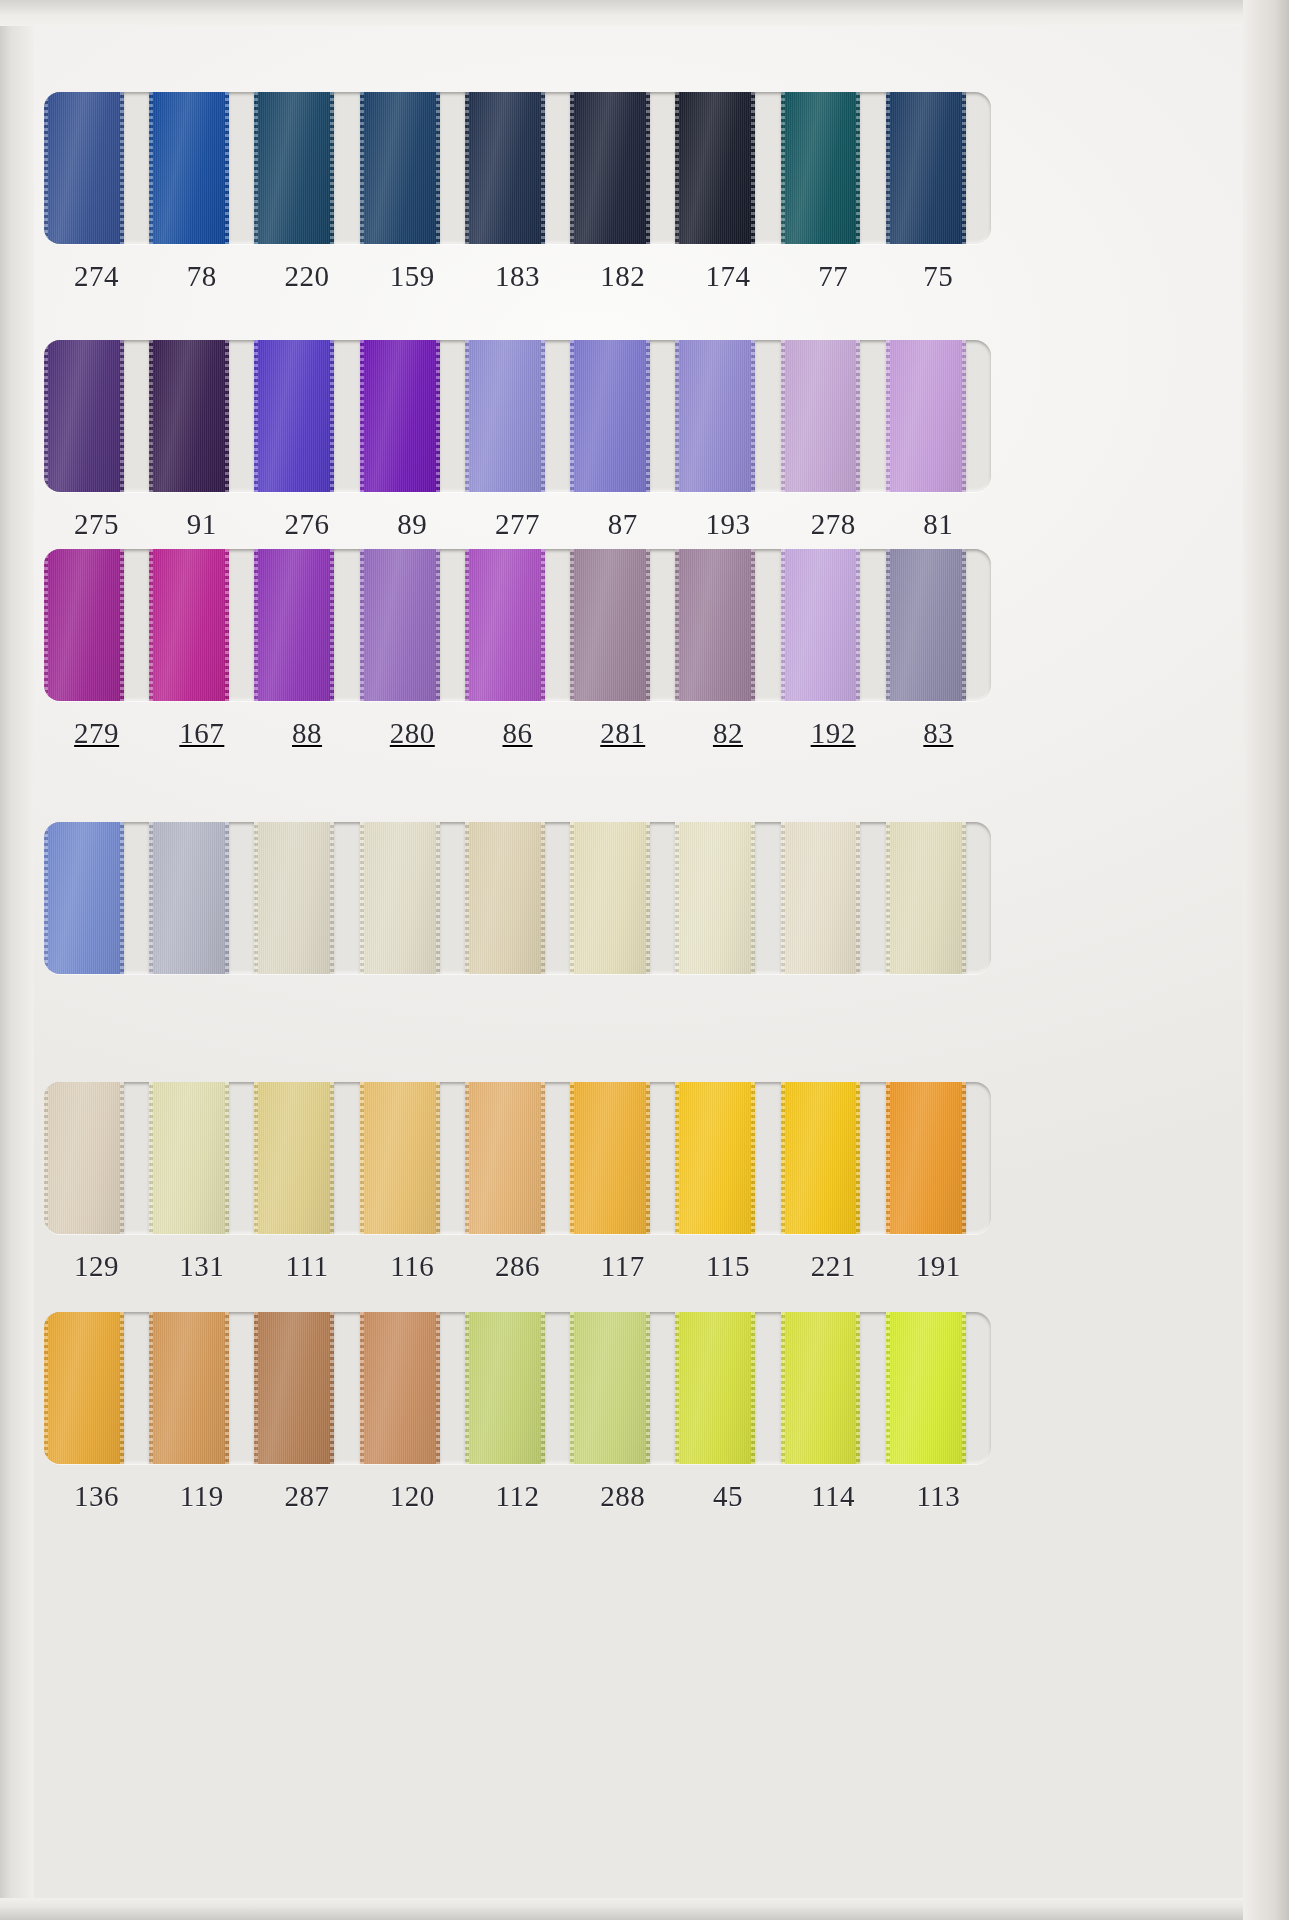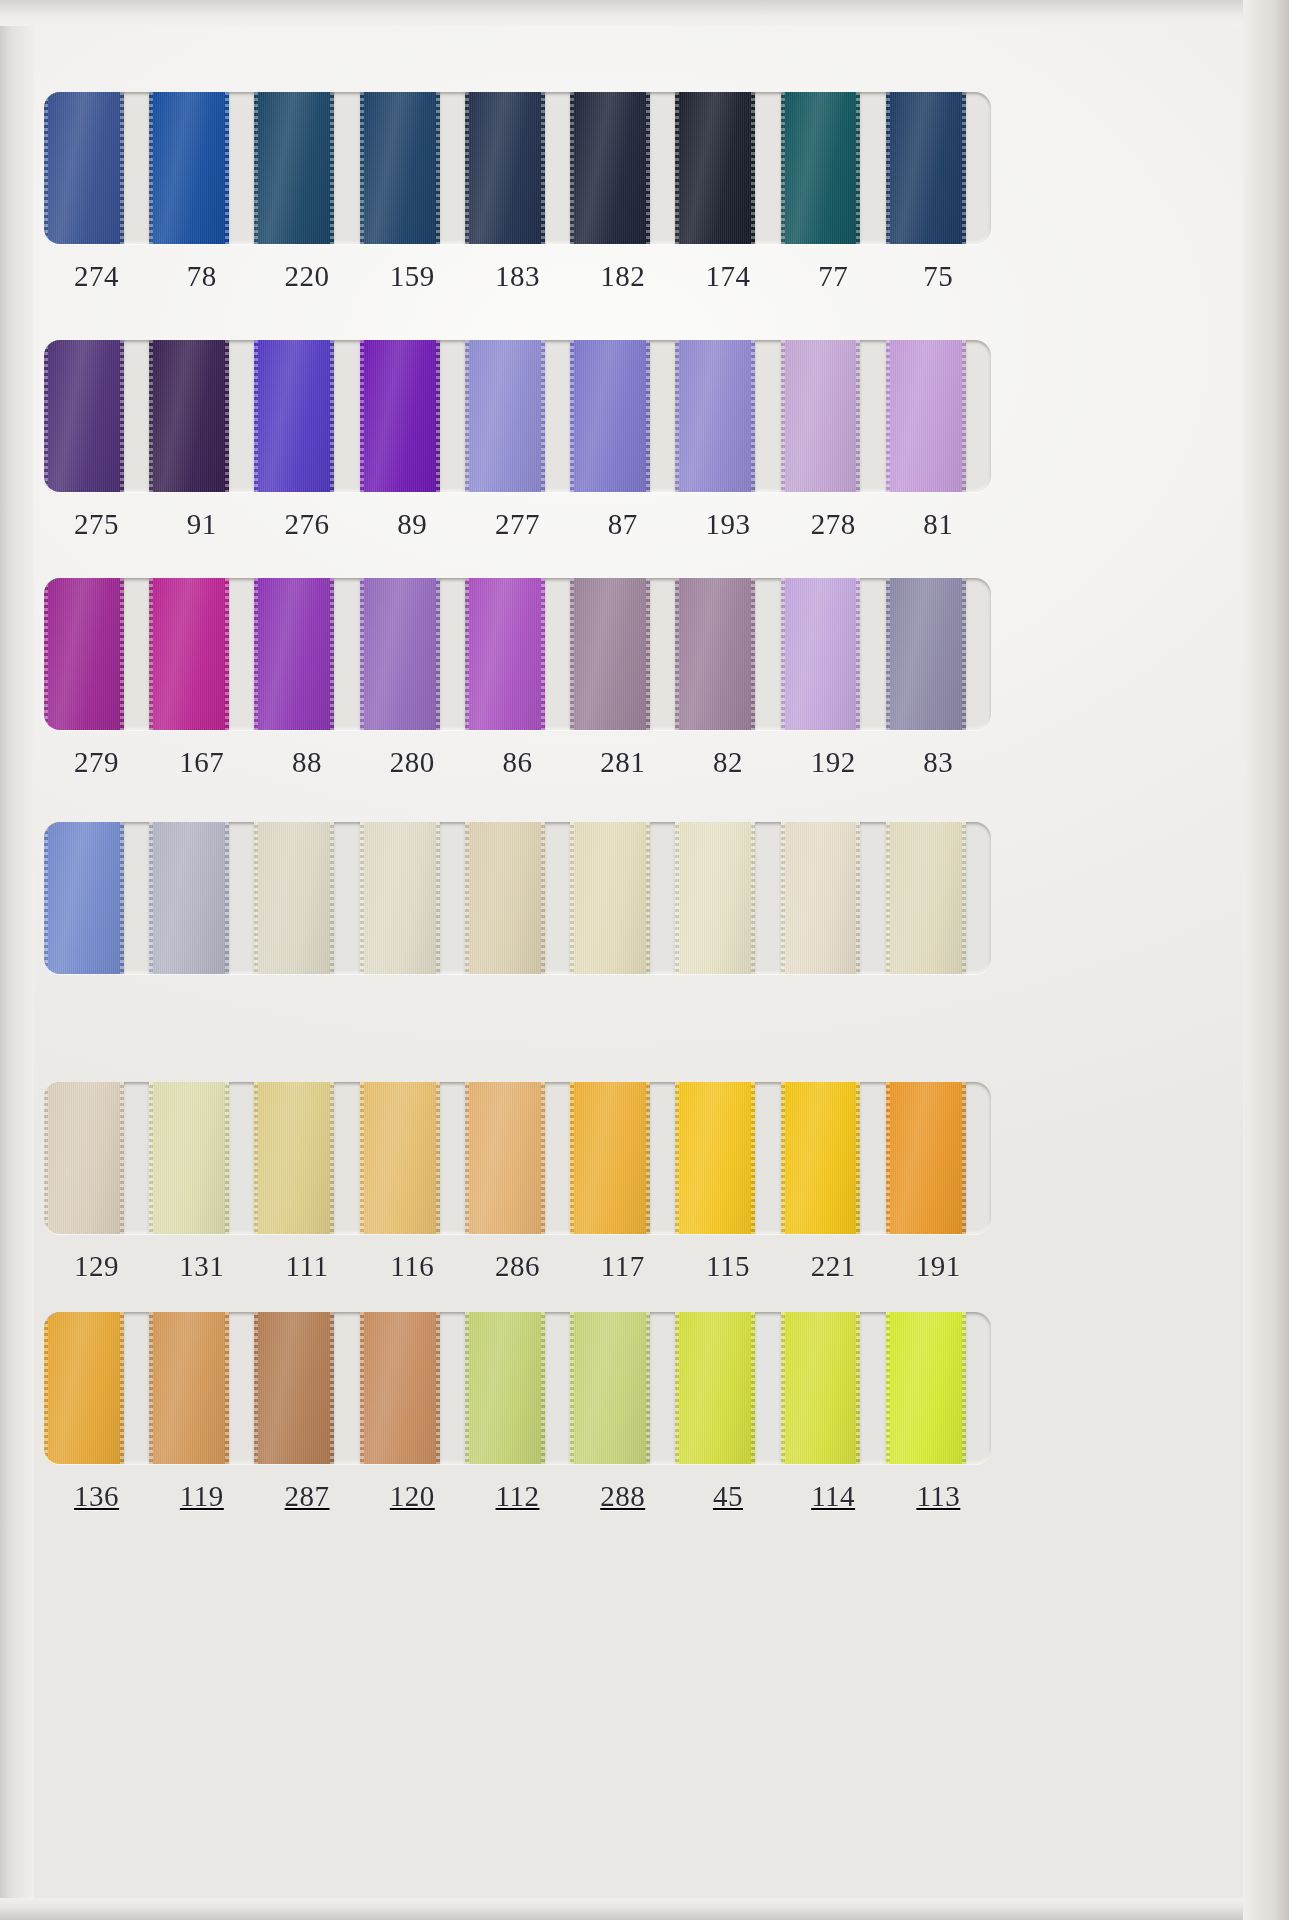--- a/index.html
+++ b/index.html
@@ -256,21 +256,21 @@
           <div class="lab">91</div>
           <div class="lab">276</div>
           <div class="lab">89</div>
           <div class="lab">277</div>
           <div class="lab">87</div>
           <div class="lab">193</div>
           <div class="lab">278</div>
           <div class="lab">81</div>
         </div>
       </div>
-      <div class="row" style="top: 578px;">
+      <div class="row" style="top: 549px; text-decoration: underline;">
         <div class="window">
           <div class="swatches">
             <div class="cell">
               <div class="ribbon" title="279" style="background: rgb(156, 31, 146);">
                 <span class="sel l"></span>
                 <span class="sel r"></span>
               </div>
             </div>
             <div class="cell">
               <div class="ribbon" title="167" style="background: rgb(184, 31, 143);">
@@ -458,21 +458,21 @@
           <div class="lab">131</div>
           <div class="lab">111</div>
           <div class="lab">116</div>
           <div class="lab">286</div>
           <div class="lab">117</div>
           <div class="lab">115</div>
           <div class="lab">221</div>
           <div class="lab">191</div>
         </div>
       </div>
-      <div class="row" style="top: 1312px; text-decoration: underline;">
+      <div class="row" style="top: 1312px;">
         <div class="window">
           <div class="swatches">
             <div class="cell">
               <div class="ribbon" title="136" style="background: rgb(233, 166, 44);">
                 <span class="sel l"></span>
                 <span class="sel r"></span>
               </div>
             </div>
             <div class="cell">
               <div class="ribbon" title="119" style="background: rgb(211, 151, 84);">

